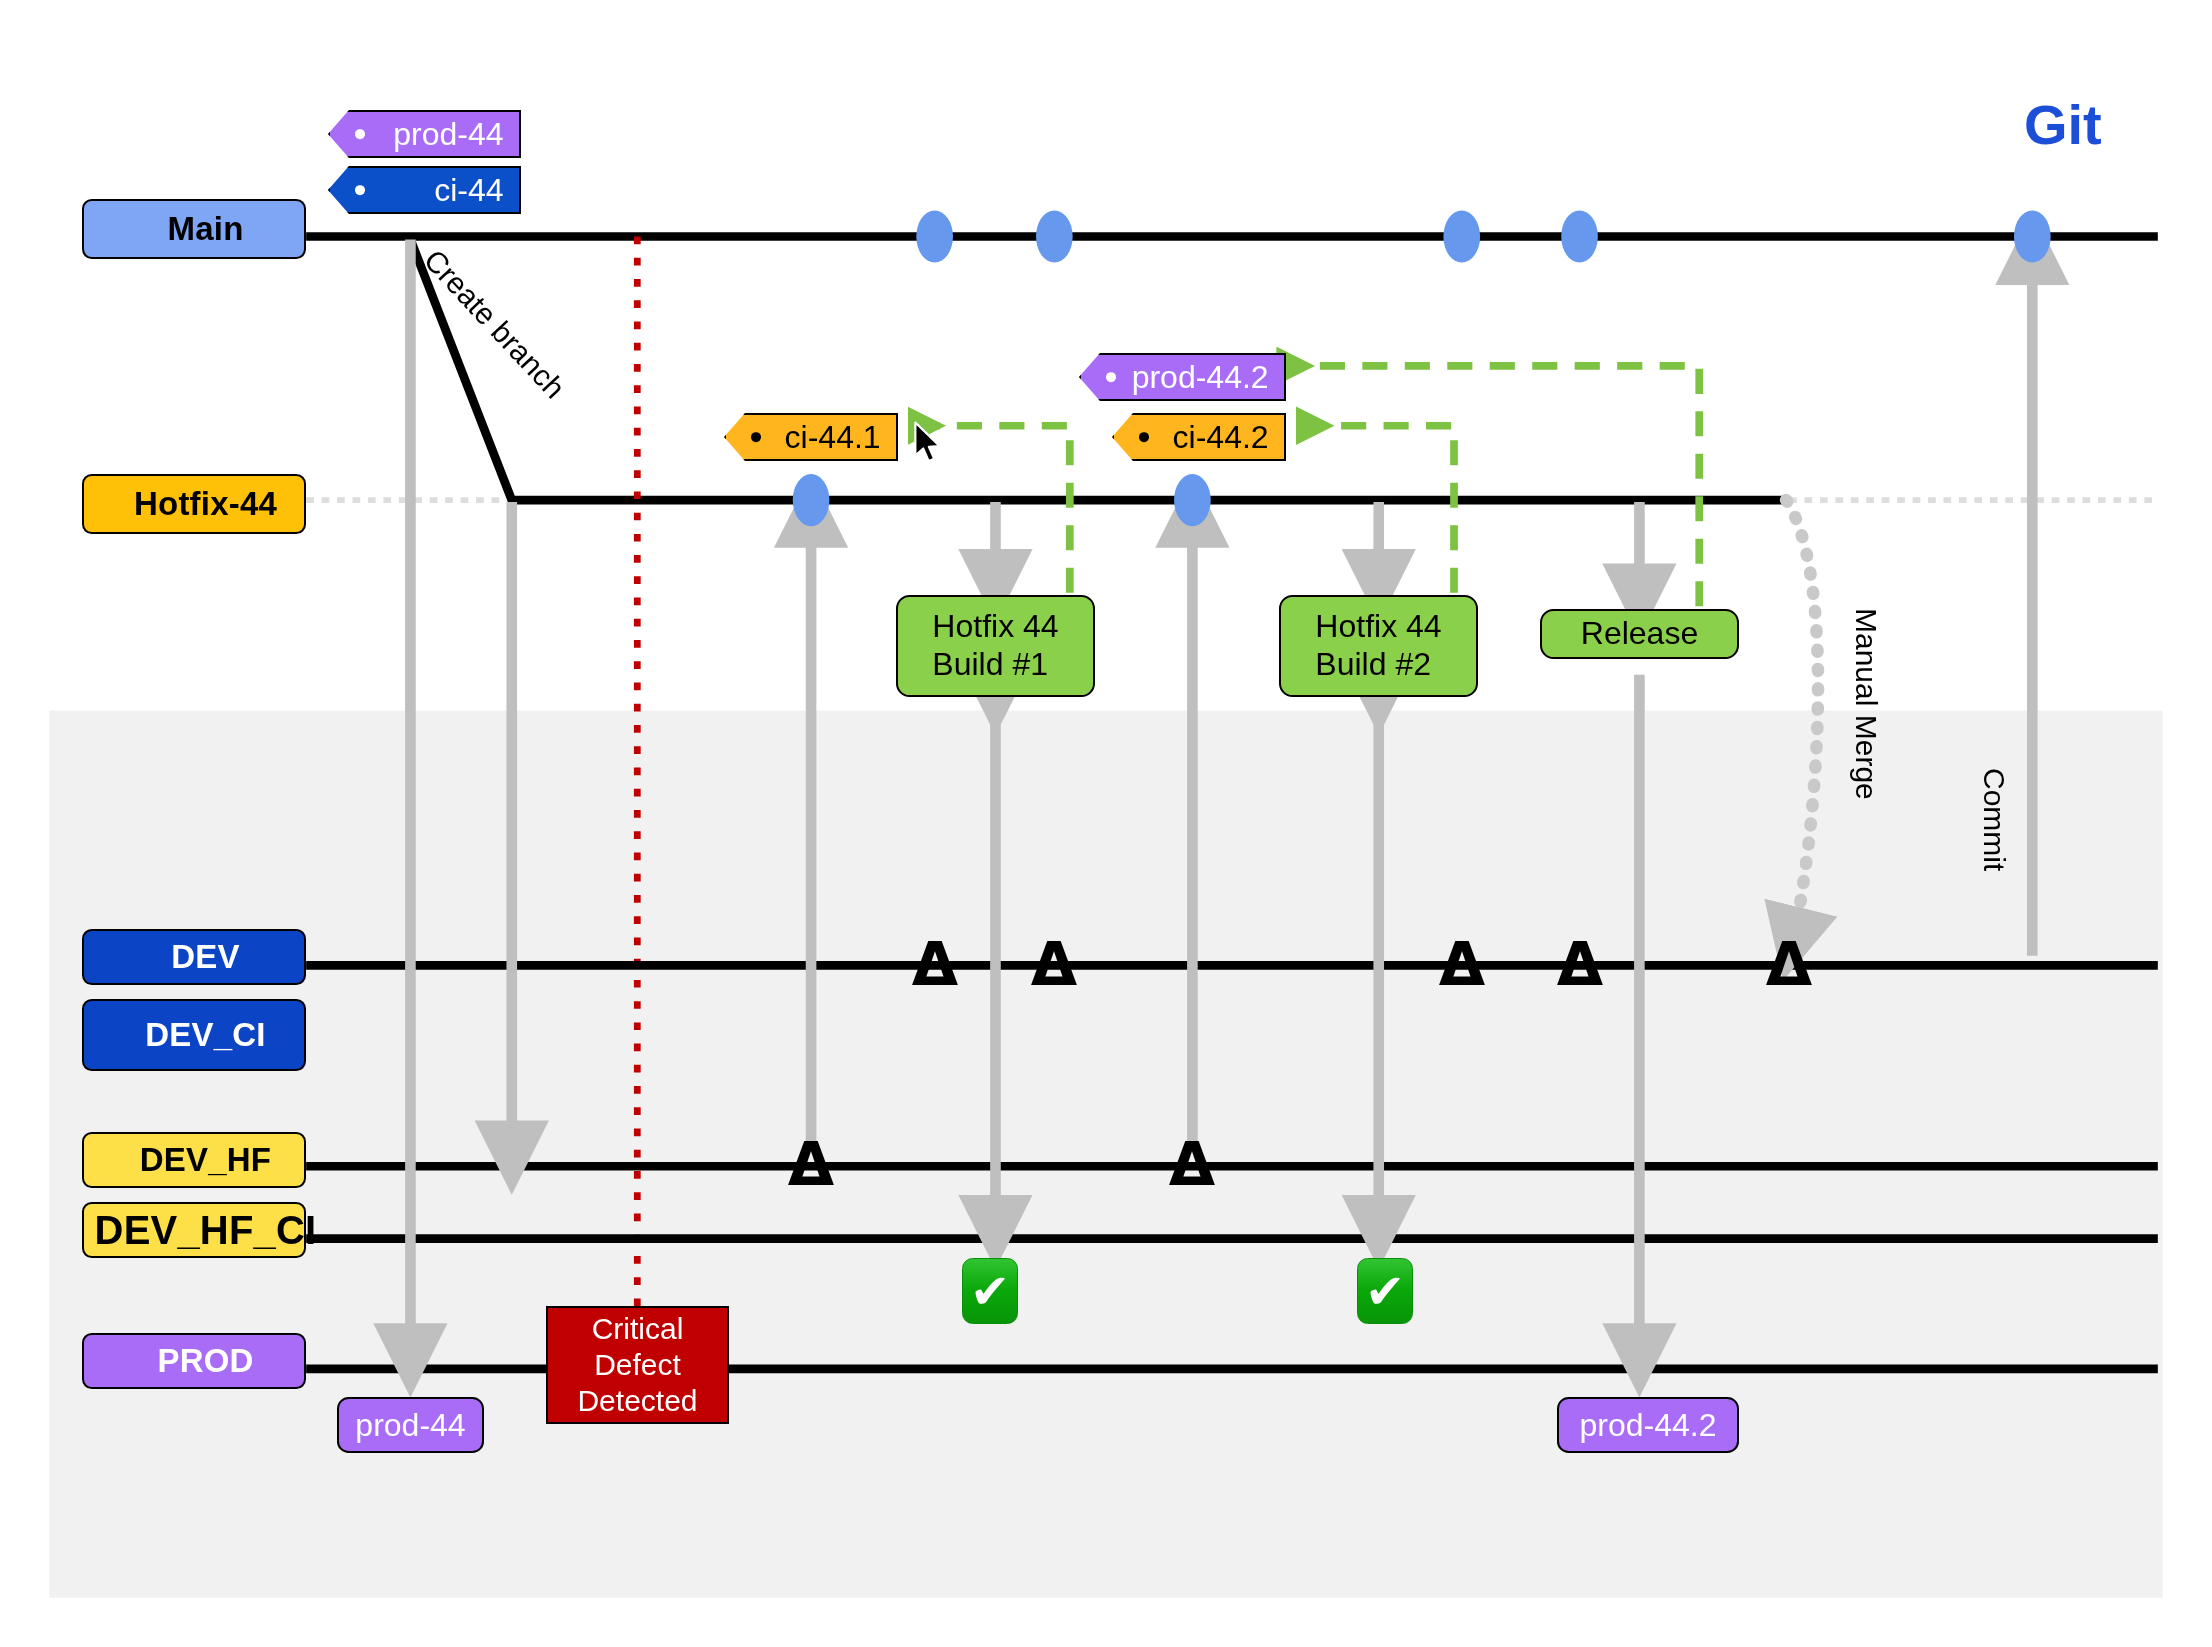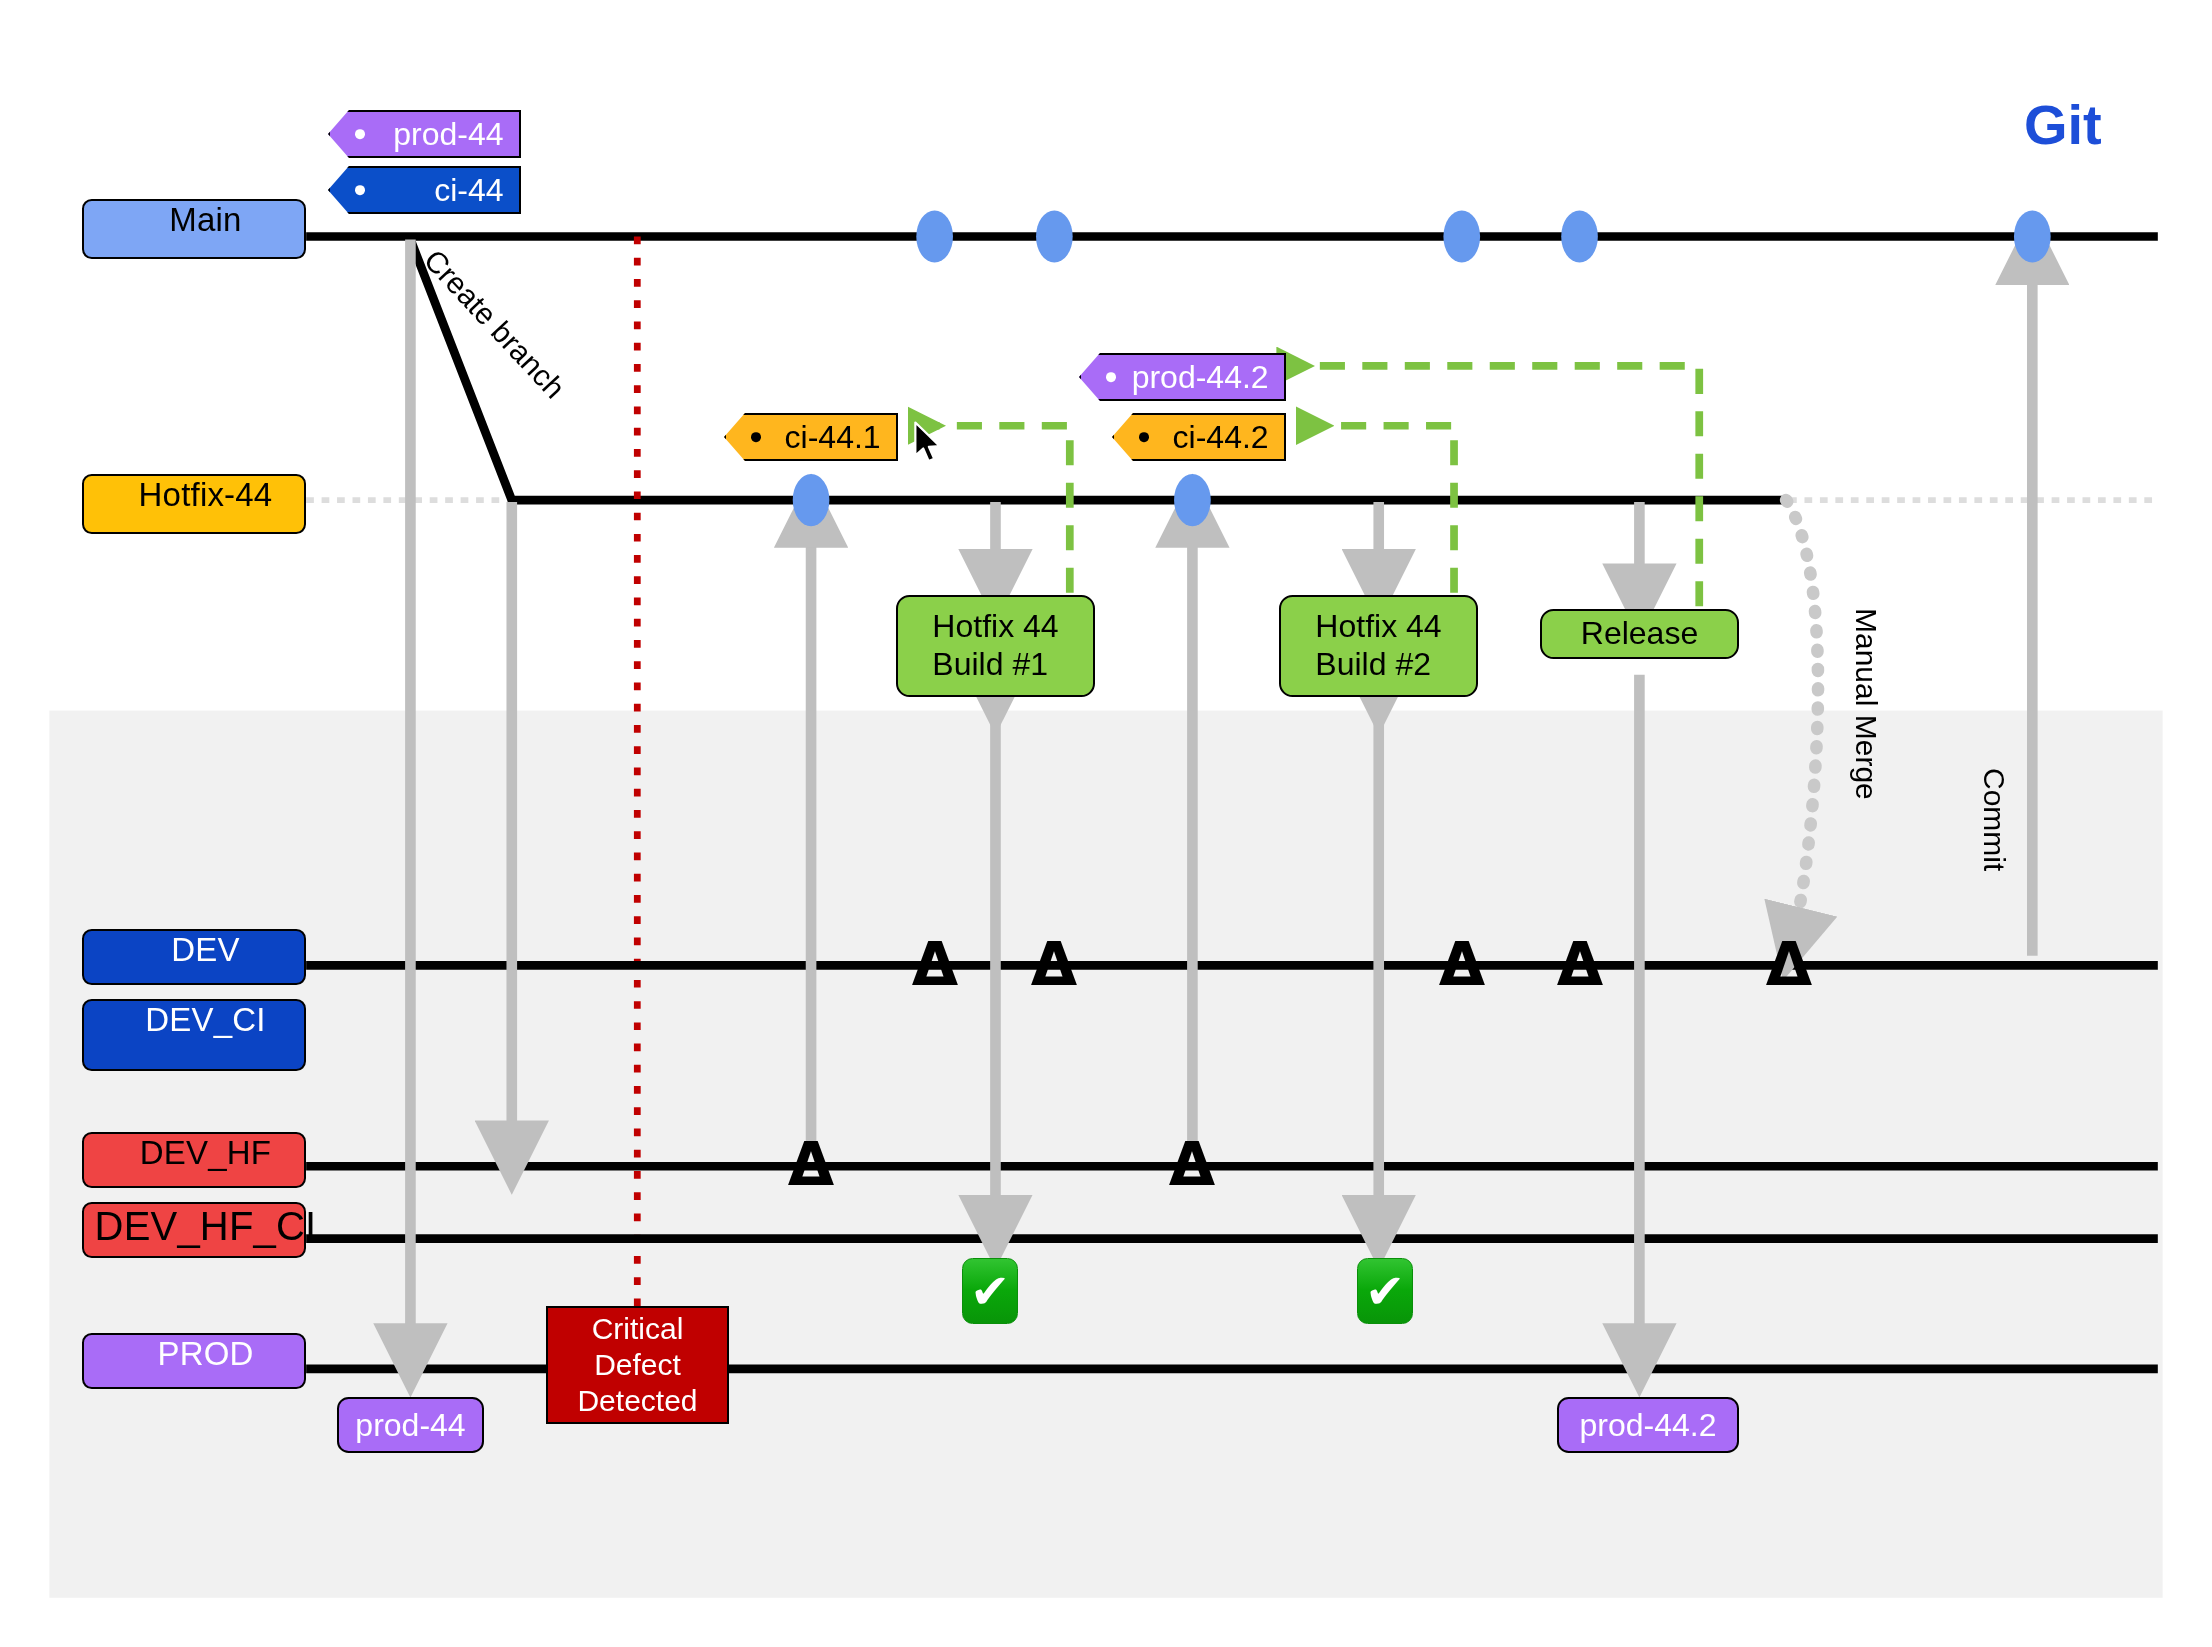--- a/index.html
+++ b/index.html
@@ -2,29 +2,29 @@
 <html><head>
 <meta charset="utf-8">
 <style>
   html,body{margin:0;padding:0;background:#fff;}
   body{font-family:"Liberation Sans",sans-serif;}
   #stage{position:relative;width:2212px;height:1647px;background:#ffffff;overflow:hidden;}
   #stage svg{position:absolute;left:0;top:0;}
   .lane-label{
     position:absolute;box-sizing:border-box;
     border:2.9px solid #000;border-radius:9.7px;
-    display:flex;justify-content:center;
-    font-size:33px;font-weight:400;letter-spacing:0.2px;
+    display:flex;align-items:center;justify-content:center;
+    font-size:33px;font-weight:700;letter-spacing:0.2px;
     white-space:nowrap;
     padding-left:23px;
   }
   .lbl-main   {background:#7EA6F5;color:#000;}
   .lbl-hotfix {background:#FFC107;color:#000;}
   .lbl-dev    {background:#0B44C4;color:#fff;}
-  .lbl-devhf  {background:#ef4444;color:#000;}
+  .lbl-devhf  {background:#fde047;color:#000;}
   .lbl-prod   {background:#A96CF7;color:#fff;}
 
   .tag{
     position:absolute;box-sizing:border-box;height:48px;
     border:2.9px solid #000;
     display:flex;align-items:center;
     padding-left:33px;padding-right:15.4px;
     font-size:32px;white-space:nowrap;
     clip-path:polygon(0% 50%,21px 0%,100% 0%,100% 100%,21px 100%);
   }

